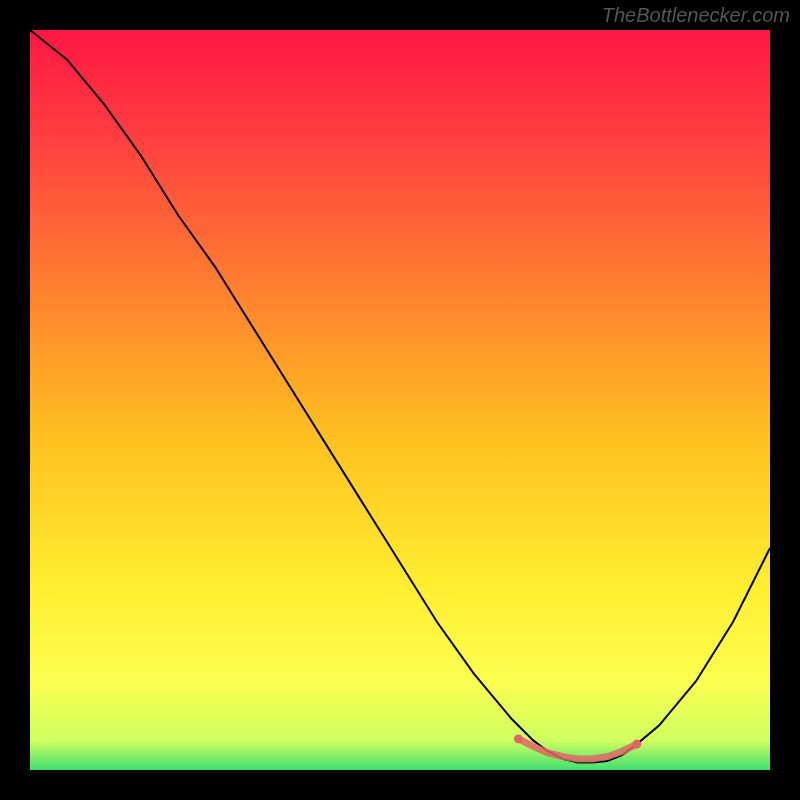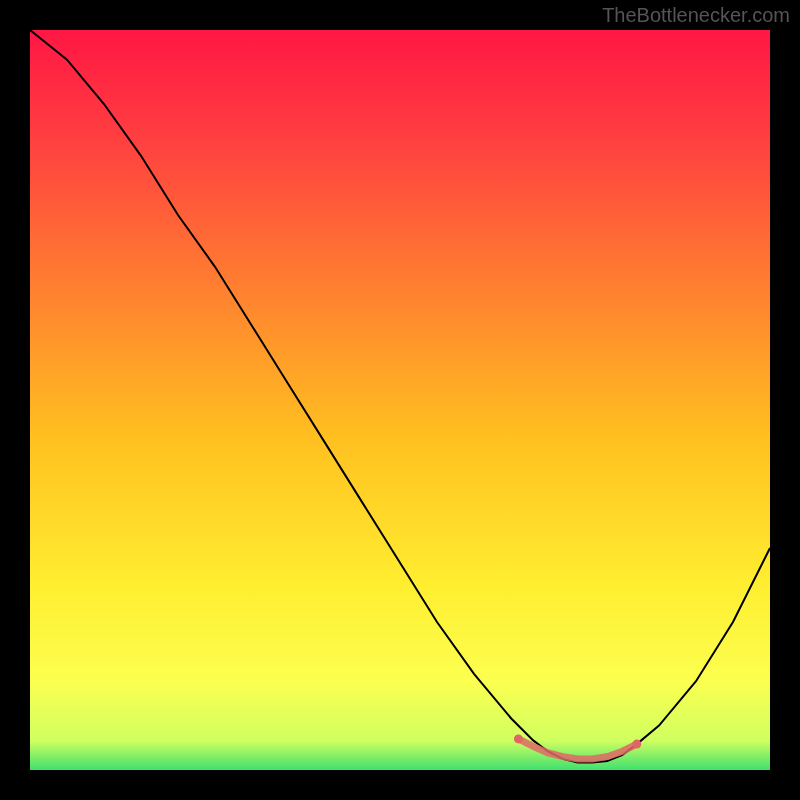--- a/index.html
+++ b/index.html
@@ -9,20 +9,21 @@
     width: 800px;
     height: 800px;
     overflow: hidden;
     font-family: Arial, sans-serif;
   }
   .container {
     position: relative;
     width: 800px;
     height: 800px;
     background: #000;
+    font-style: italic;
   }
   .watermark {
     position: absolute;
     top: 4px;
     right: 10px;
     color: #555;
     font-size: 20px;
     font-weight: 500;
     z-index: 10;
   }

